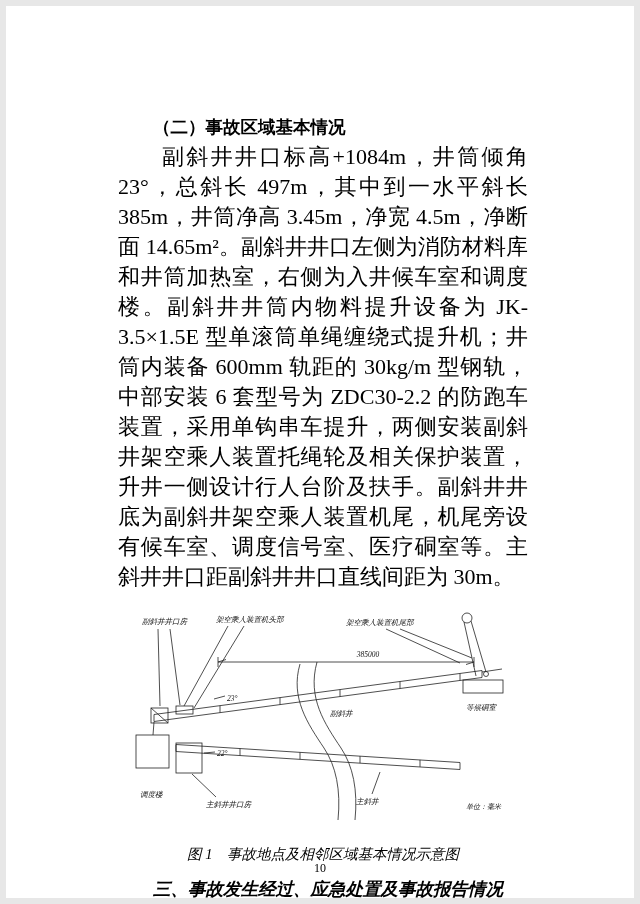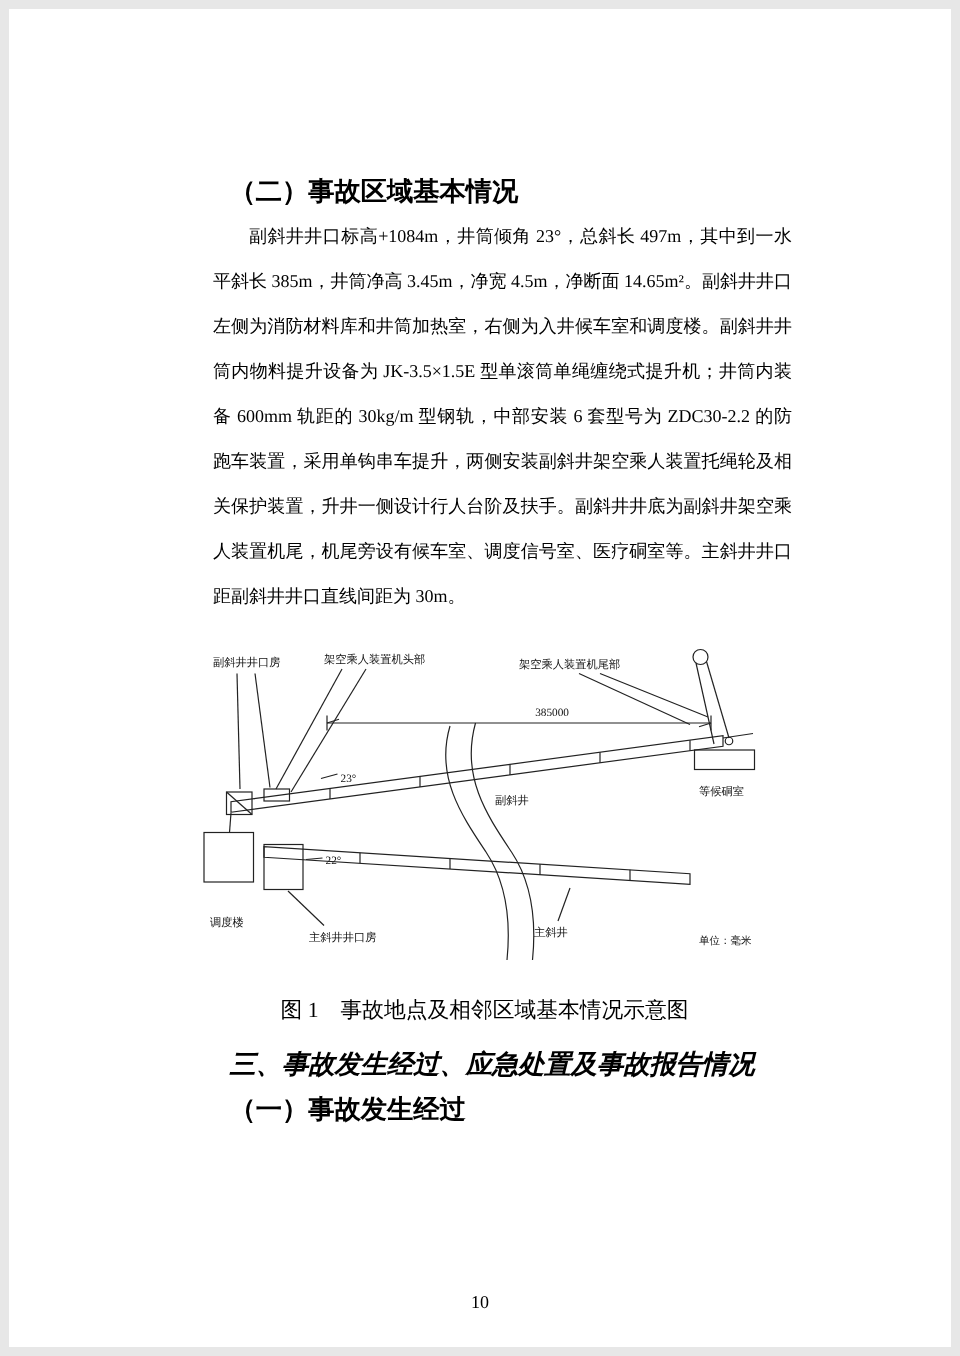--- a/index.html
+++ b/index.html
@@ -16,24 +16,24 @@
     margin:6px auto;
     background:#ffffff;
   }
   .content { padding:106px 106px 0 112px;border-radius:23px; }
   .heading {
     font-size:17.5px; font-weight:bold;
     line-height:30px; text-indent:2em;
     white-space:nowrap;
   }
   .body-text {
-    font-size:12px; line-height:30px;
-    text-align:justify; text-indent:2em;margin-left:24px;
+    font-size:22px; line-height:30px;
+    text-align:justify; text-indent:2em;
   }
-  .figure { margin:14px 0 0 12px; }
+  .figure { margin:14px 0 0 12px;font-style:italic; }
   .diagram { display:block; }
   .caption {
     text-align:center; font-size:14.5px;
     line-height:22px; margin-top:19px; margin-left:-12px;
   }
   .mt { margin-top:9px;font-style:italic; }
   .page-number {
     position:absolute; left:0; right:0; bottom:22px;
     text-align:center; font-size:12px;
   }

